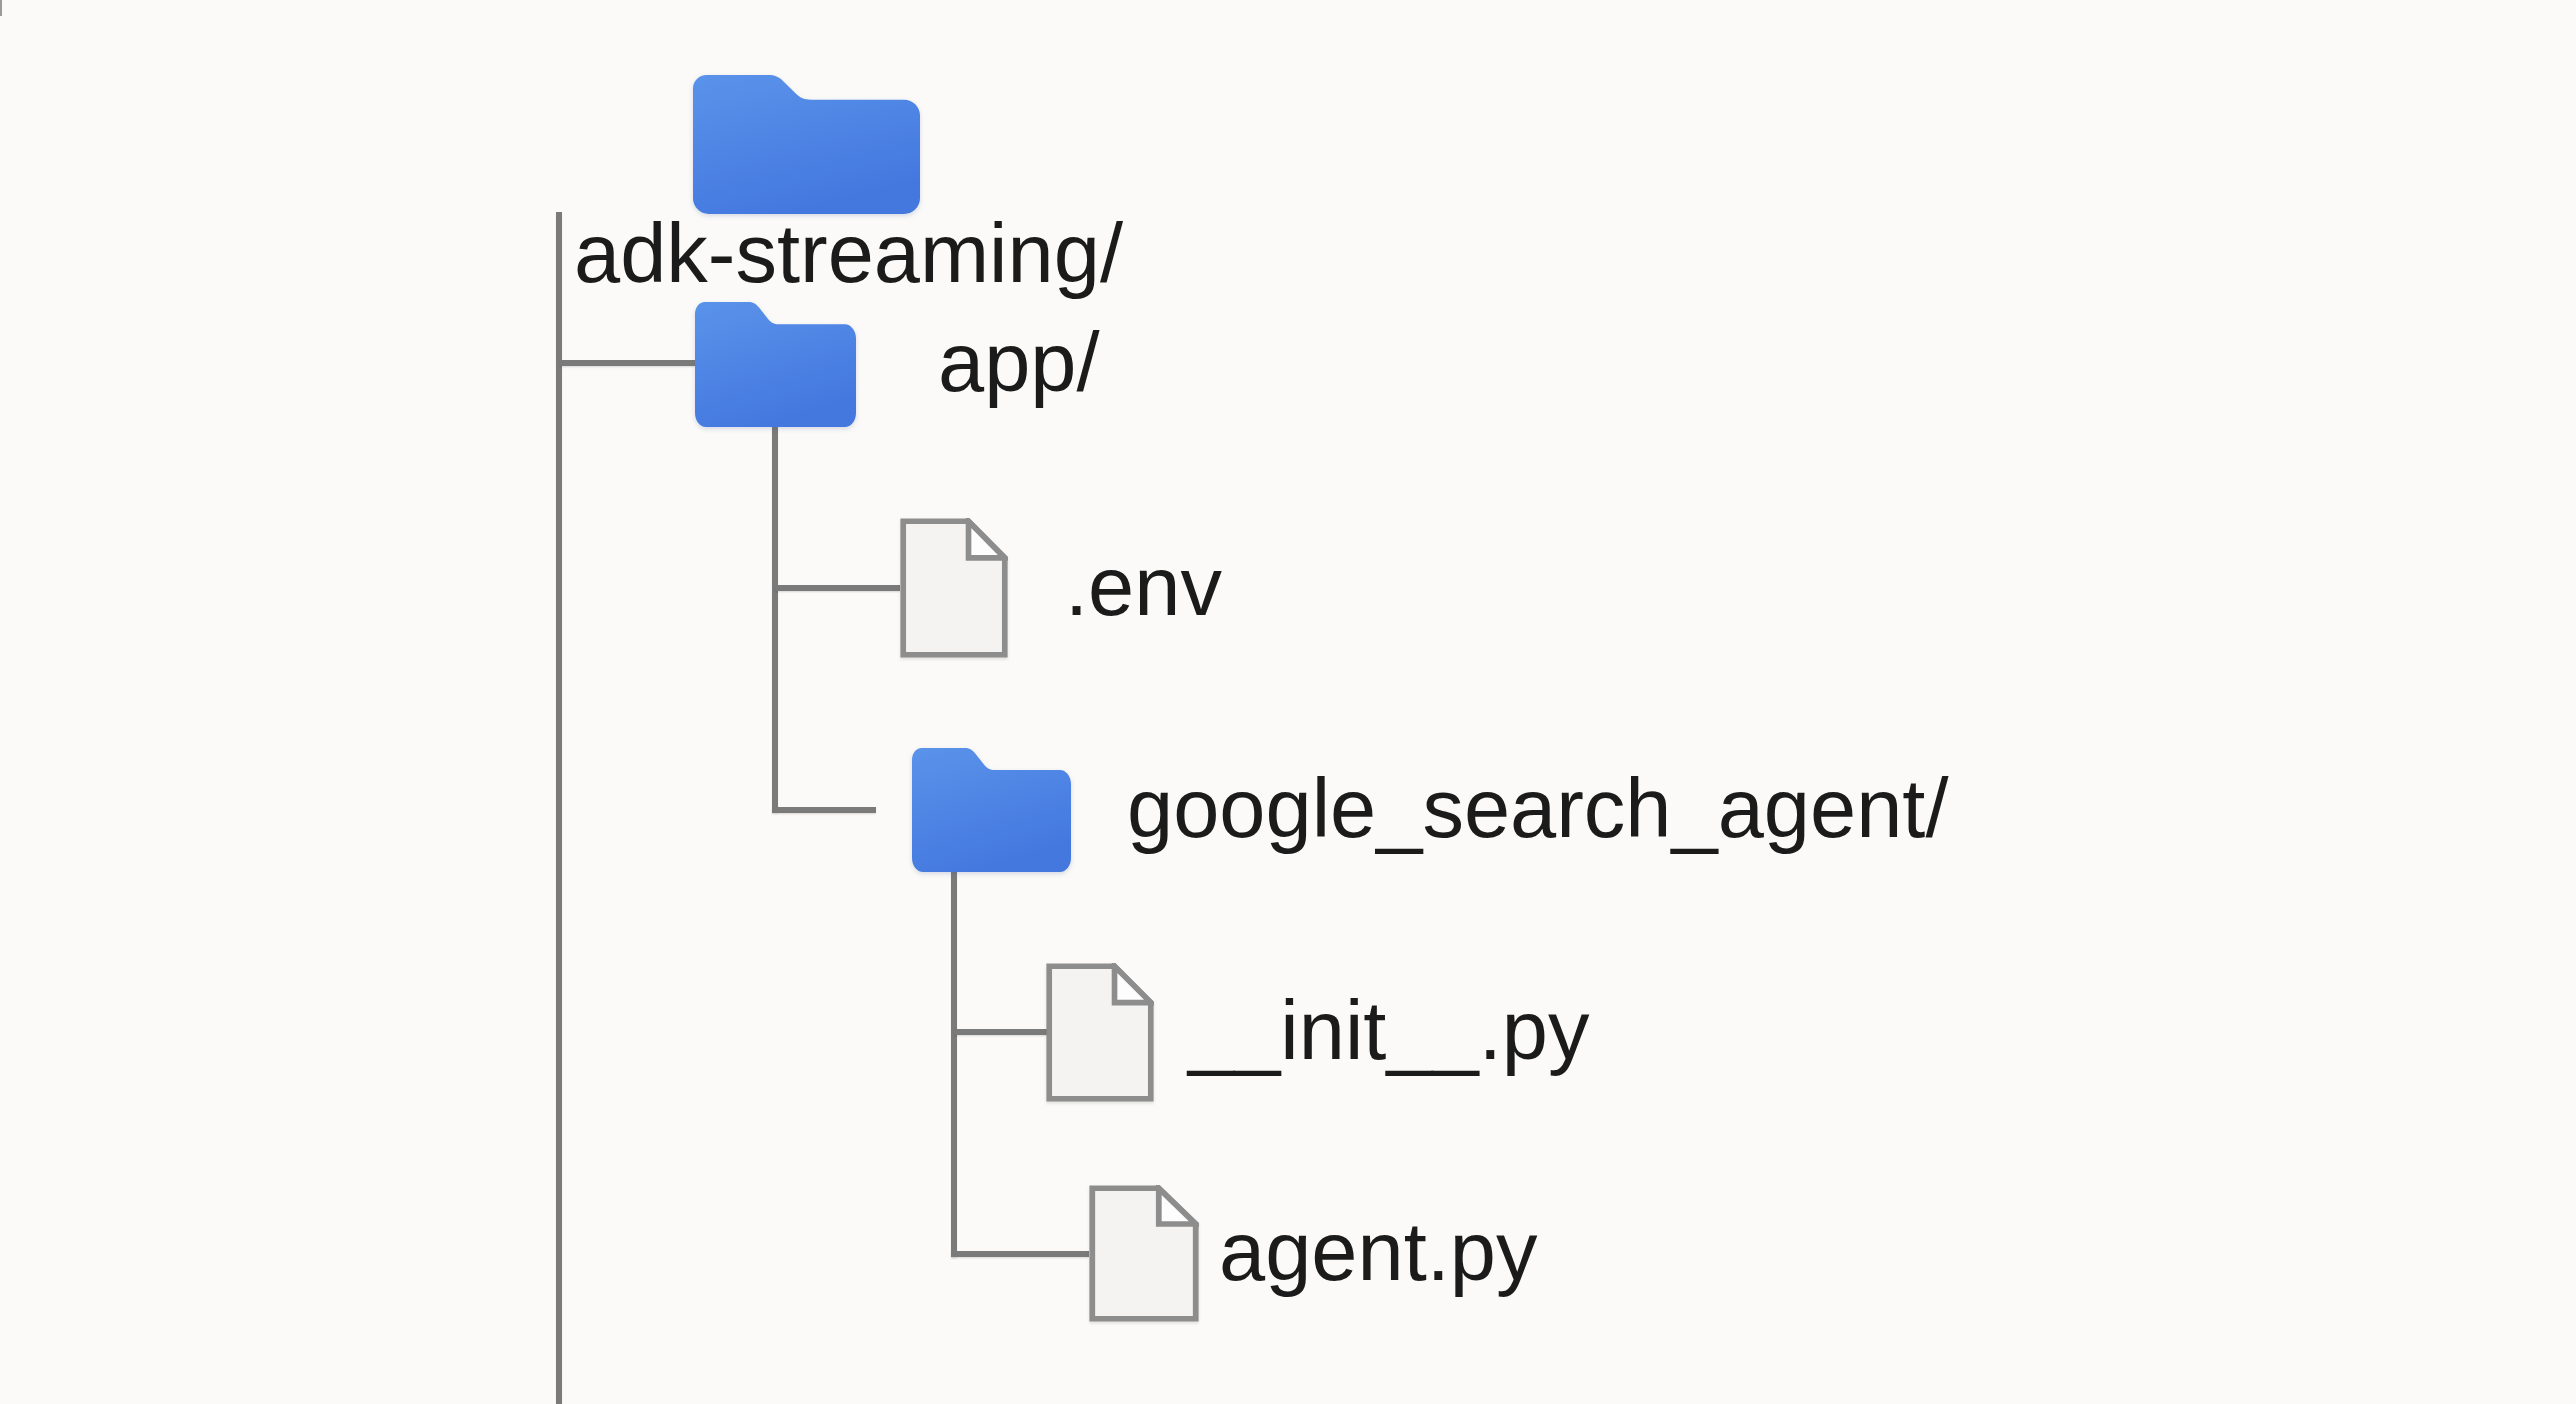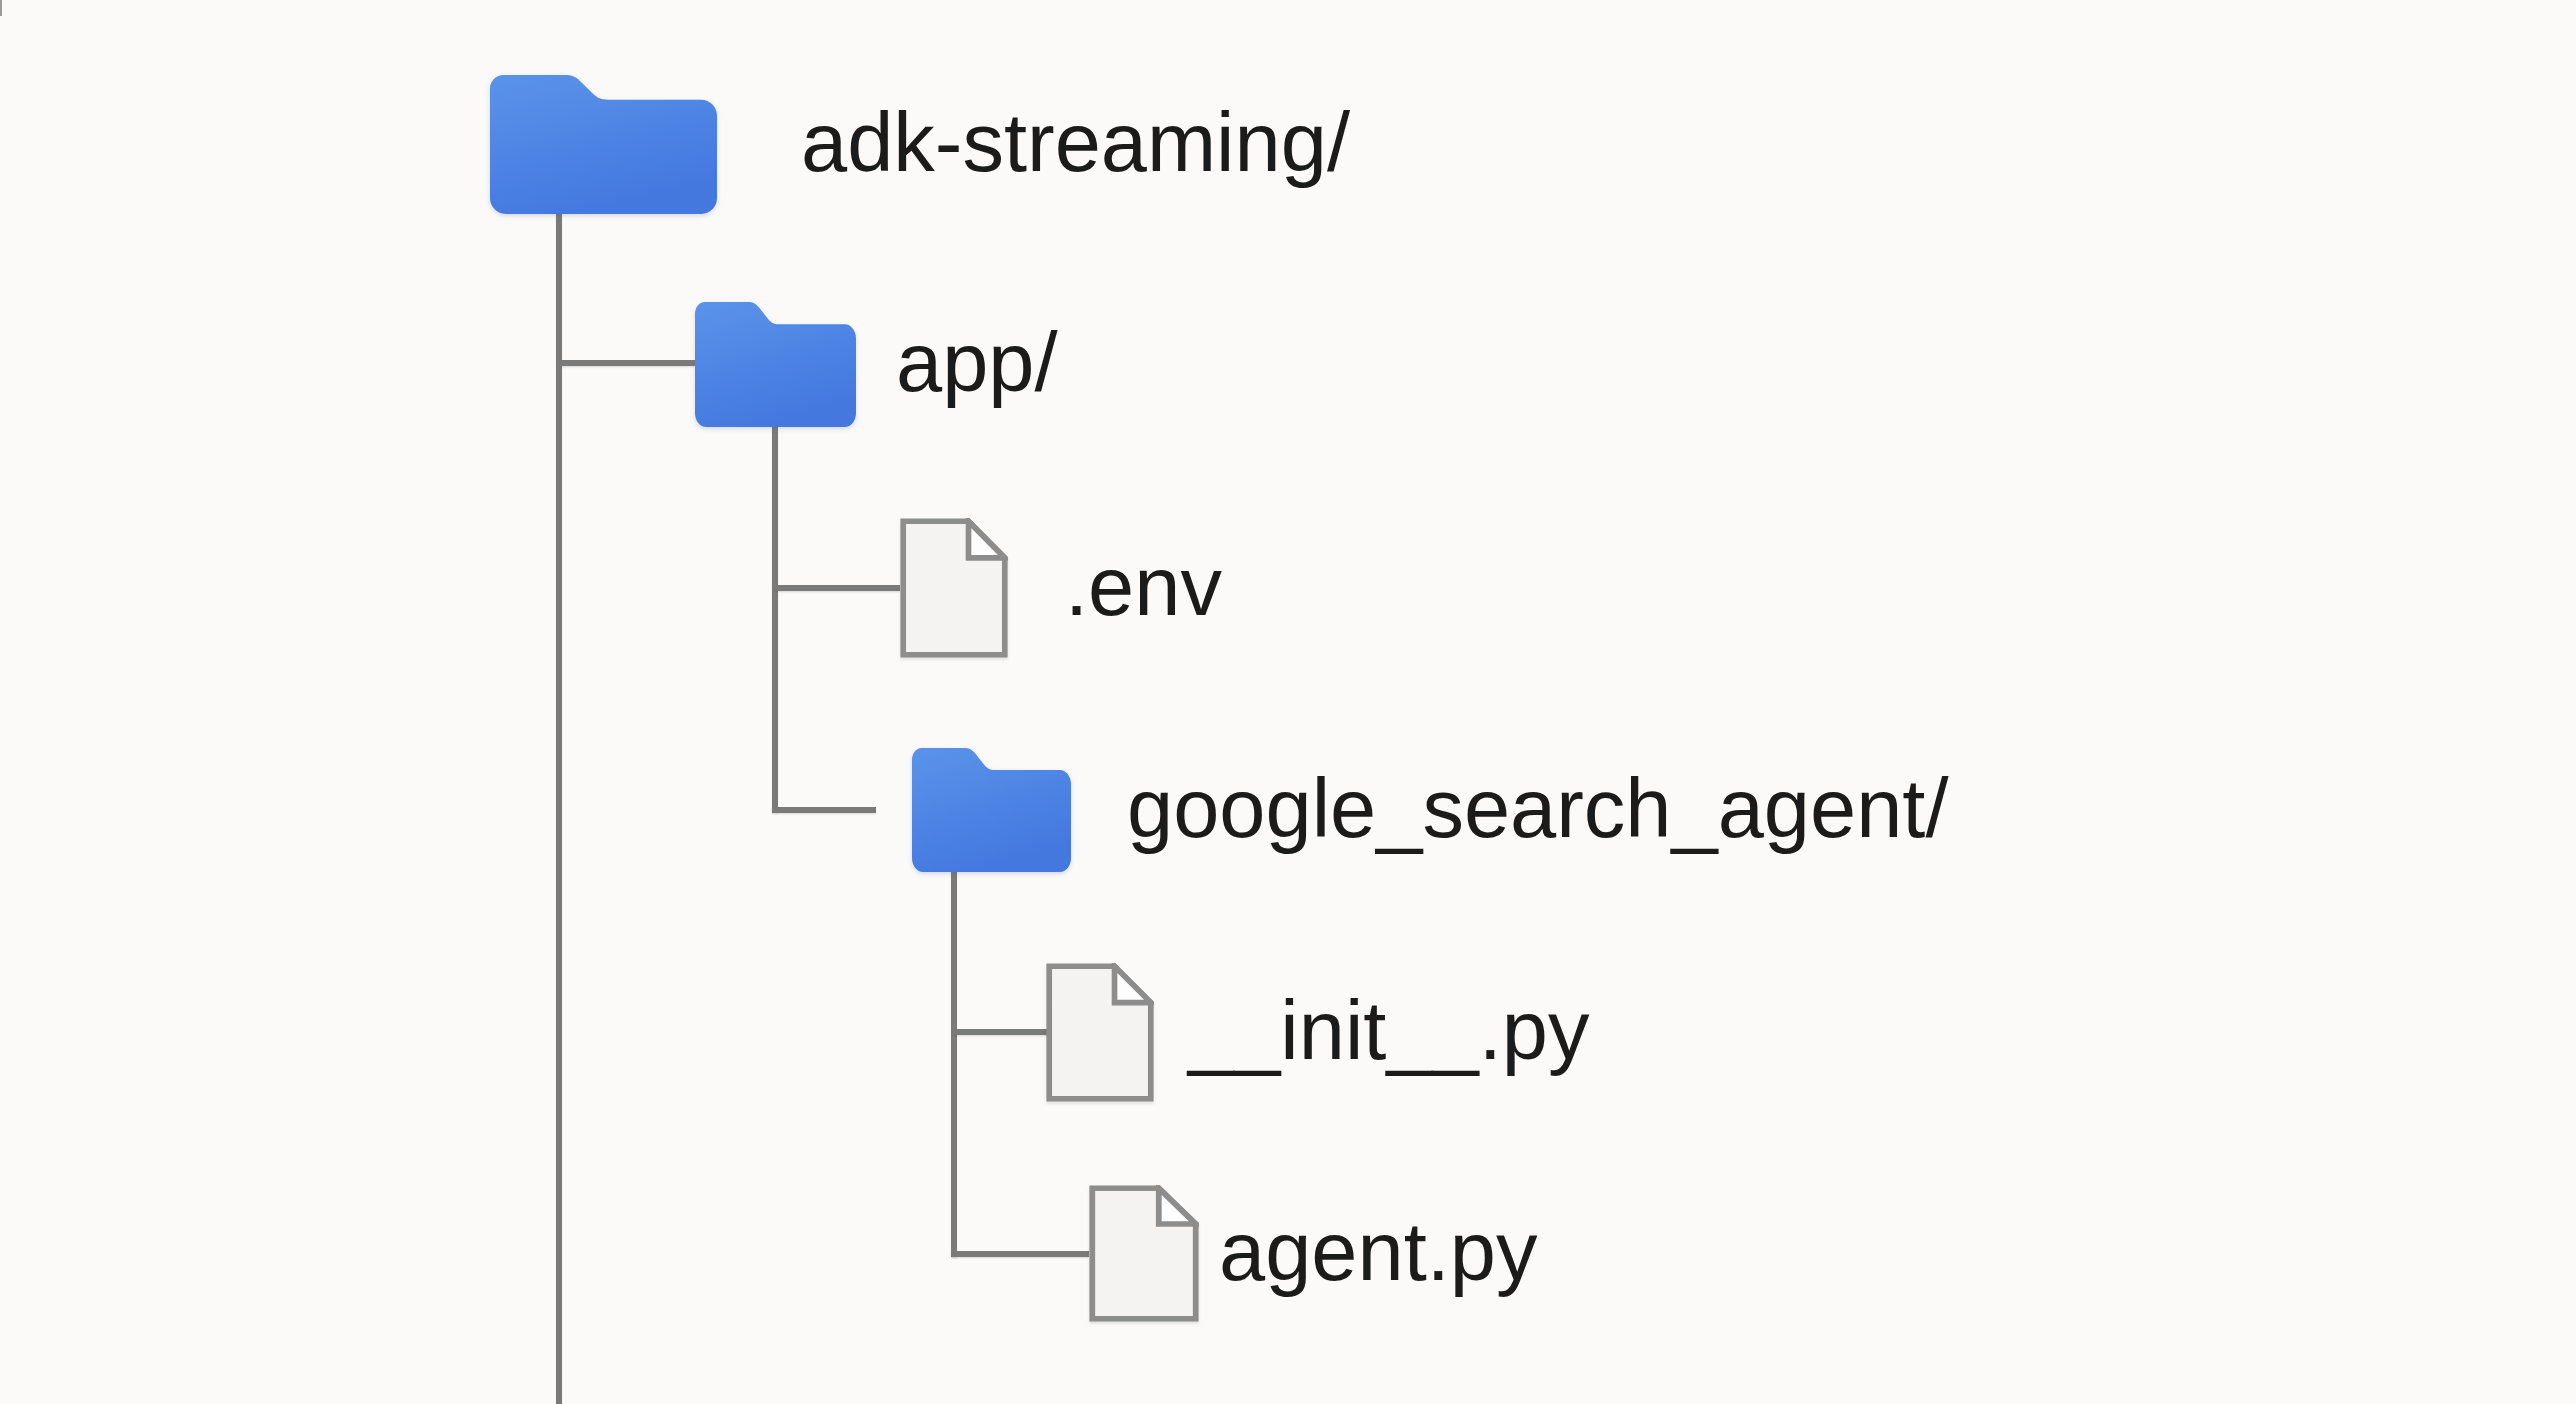--- a/index.html
+++ b/index.html
@@ -74,32 +74,32 @@
   <svg width="0" height="0" style="position:absolute" aria-hidden="true">
     <defs>
       <linearGradient id="folderGrad" x1="0" y1="0" x2="0.4" y2="1">
         <stop offset="0" stop-color="#5a93ea"></stop>
         <stop offset="1" stop-color="#4478df"></stop>
       </linearGradient>
       <path id="folderPath" d="M12 0 H66 C72 0 75.5 1.5 79.5 5.5 L90.5 16.5 C94.5 20.5 98 22 104 22 H186 C193.7 22 200 28.3 200 36 V110 C200 117.7 193.7 124 186 124 H14 C6.3 124 0 117.7 0 110 V12 C0 5.4 5.4 0 12 0 Z"></path>
     </defs>
   </svg>
 
-  <div class="node" style="left:490px; top:75px; height:139px;">
+  <div class="node" style="left:490px; top:75px; height:139px;flex-direction:column;">
     <svg class="folder-svg" width="227" height="139" viewBox="0 0 200 124" preserveAspectRatio="none">
       <use href="#folderPath" fill="url(#folderGrad)"></use>
     </svg>
     <span class="label" style="margin-left:84px;">adk-streaming/</span>
   </div>
 
   <div class="node" style="left:695px; top:302px; height:125px;">
     <svg class="folder-svg" width="161" height="125" viewBox="0 0 200 124" preserveAspectRatio="none">
       <use href="#folderPath" fill="url(#folderGrad)"></use>
     </svg>
-    <span class="label" style="margin-left:40px;">app/</span>
+    <span class="label" style="margin-left:82px;">app/</span>
   </div>
 
   <div class="node" style="left:900px; top:518px; height:140px;">
     <svg class="file-svg" width="108" height="140" viewBox="0 0 134 172" preserveAspectRatio="none">
       <path d="M4 4 H85 L130 49 V168 H4 Z" fill="#f4f3f2" stroke="#8d8d8d" stroke-width="7" stroke-linejoin="miter"></path>
       <path d="M85 4 V49 H130 Z" fill="#fdfdfd" stroke="#8d8d8d" stroke-width="7" stroke-linejoin="miter"></path>
     </svg>
     <span class="label" style="margin-left:57px;">.env</span>
   </div>
 

